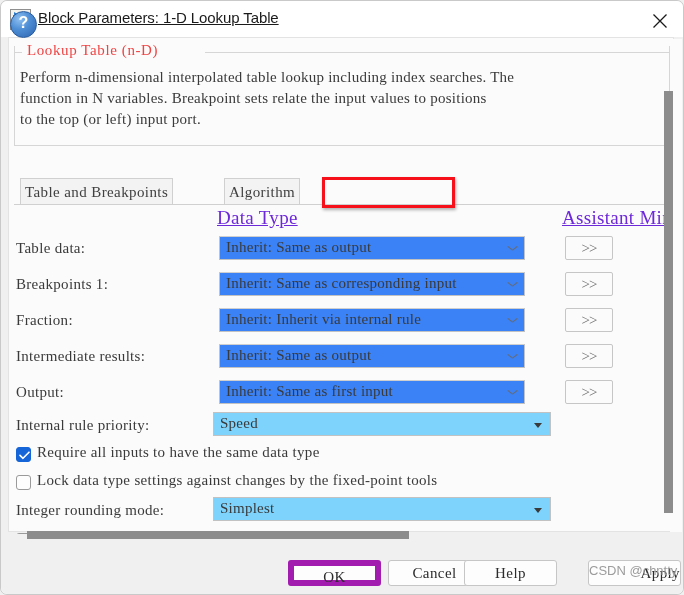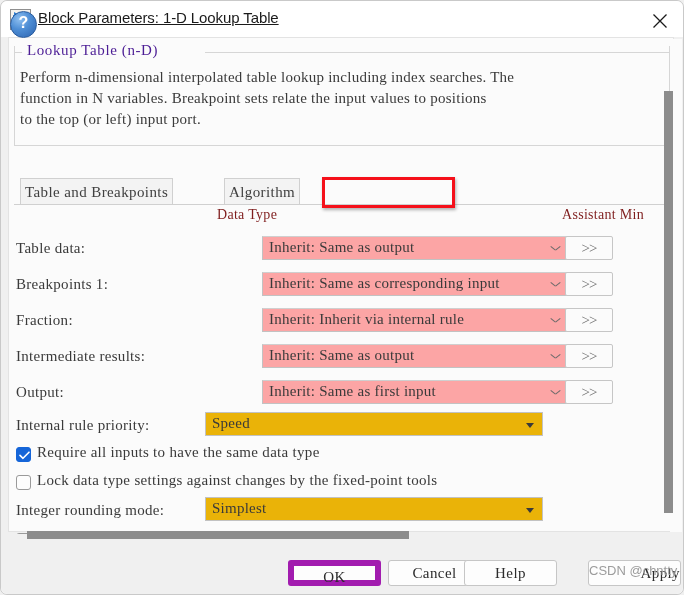--- a/index.html
+++ b/index.html
@@ -120,21 +120,21 @@
   .groupbox-topright {
     position: absolute;
     left: 196px; top: 14px;
     width: 465px; height: 1px;
     background: #d6d6d6;
   }
   .group-legend {
     position: absolute;
     left: 14px; top: 4px;
     font-size: 15px;
-    color: #4c1d95;
+    color: #ef4444;
     background: #fbfbfb;
     padding: 0 4px;
     white-space: nowrap;
     letter-spacing: 0.6px;
   }
 
   .desc {
     position: absolute;
     left: 11px; top: 29px;
     width: 650px;
@@ -189,48 +189,48 @@
     width: 133px; height: 31px;
     border: 3px solid #f5101a;
     box-sizing: border-box;
     box-shadow: 1px 2px 3px rgba(0,0,0,0.30);
     pointer-events: none;
   }
 
   
   .col-head {
     position: absolute;
-    font-size: 14px;
-    color: #7f1d1d;
+    font-size: 19px;
+    color: #6d28d9;
     letter-spacing: 0.3px;
     white-space: nowrap;
+    text-decoration: underline;
   }
   #col-datatype { left: 208px; top: 169px; }
   #col-assistant { left: 553px; top: 169px; }
 
   
   .row-label {
     position: absolute;
     left: 7px;
     font-size: 15px;
     color: #3a3a3a;
     letter-spacing: 0.3px;
     white-space: nowrap;
   }
   .combo {
     position: absolute;
     left: 210px;
     width: 306px;
     height: 24px;
-    background: #fca5a5;
+    background: #3b82f6;
     border: 1px solid #c2c2c2;
     border-top-color: #cfcfcf;
     box-sizing: border-box;
     cursor: default;
-    margin-left: 43px;
   }
   .combo .val {
     position: absolute;
     left: 6px; top: 2px;
     font-size: 15px;
     color: #3a3a3a;
     letter-spacing: 0.25px;
     white-space: nowrap;
   }
   .combo .chev {
@@ -261,24 +261,24 @@
     font-size: 15px;
     line-height: 22px;
     color: #6f6f6f;
     cursor: default;
     letter-spacing: -1px;
   }
 
   
   .combo2 {
     position: absolute;
-    left: 196px;
+    left: 204px;
     width: 338px;
     height: 24px;
-    background: #eab308;
+    background: #7dd3fc;
     border: 1px solid #c2c2c2;
     box-sizing: border-box;
     cursor: default;
   }
   .combo2 .val {
     position: absolute;
     left: 6px; top: 2px;
     font-size: 15px;
     color: #3a3a3a;
     letter-spacing: 0.25px;

